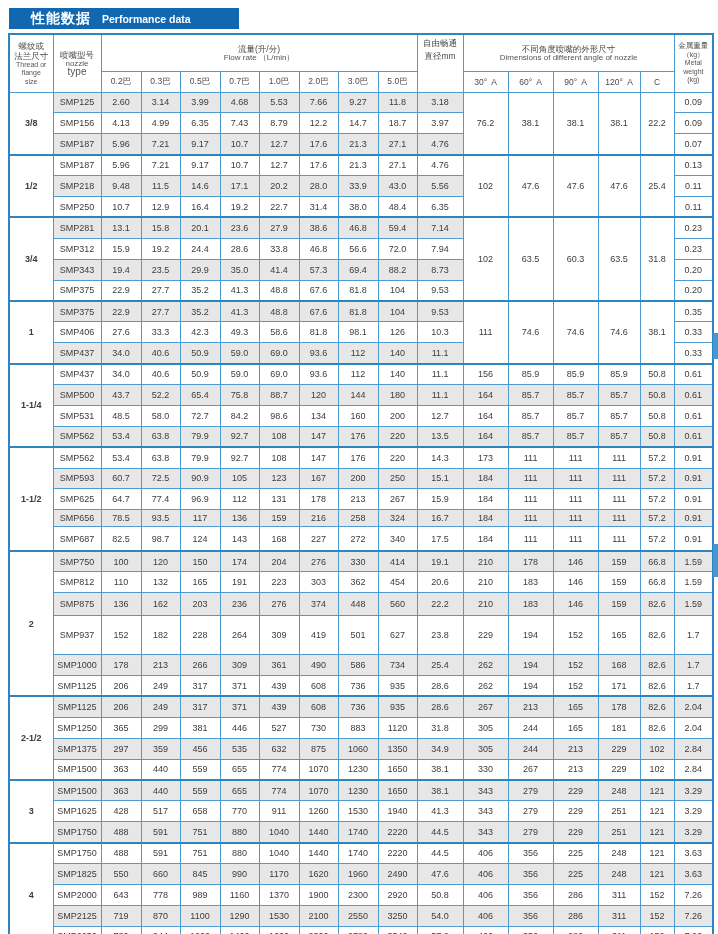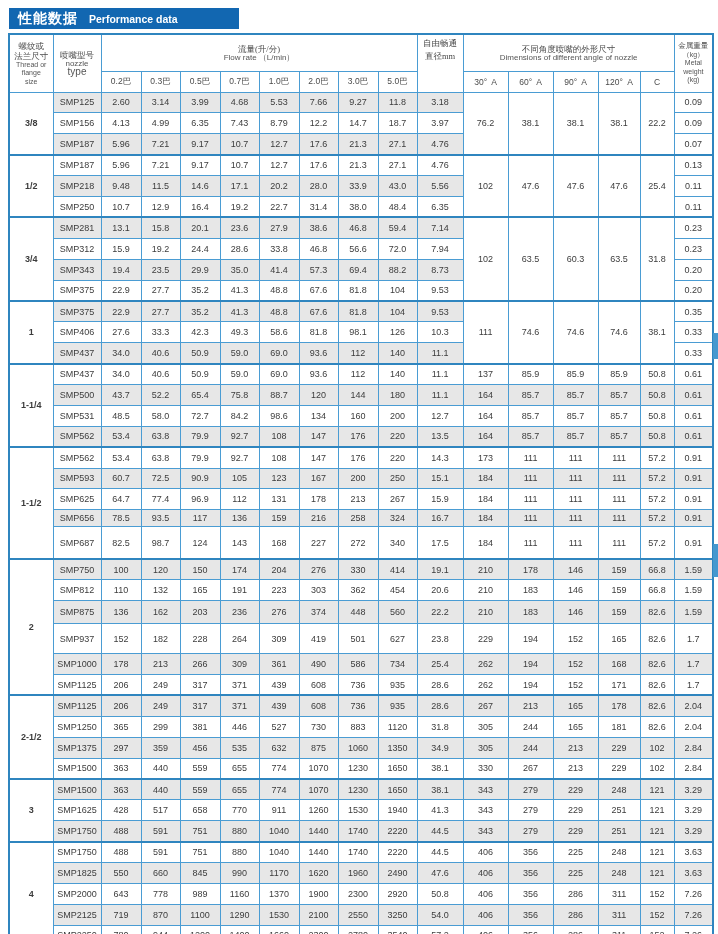--- a/index.html
+++ b/index.html
@@ -1,31 +1,31 @@
 <!DOCTYPE html>
 <html><head>
 <meta charset="utf-8">
 <style>
   html,body{margin:0;padding:0;}
   body{width:718px;height:934px;background:#ffffff;position:relative;
        font-family:"Liberation Sans",sans-serif;color:#3c3c3c;overflow:hidden;}
   .title-bar{position:absolute;left:9px;top:8px;width:230px;height:21px;background:#1267b1;
-       display:flex;align-items:center;padding-left:9px;box-sizing:border-box;color:#fff;}
+       display:flex;align-items:center;padding-left:22px;box-sizing:border-box;color:#fff;}
   .title-zh{font-size:14px;font-weight:bold;letter-spacing:1px;}
   .title-en{font-size:10.5px;font-weight:bold;margin-left:11px;}
   table{position:absolute;left:8px;top:33px;width:706px;table-layout:fixed;
         border-collapse:collapse;border:2px solid #2f85bf;}
   td,th{border:1px solid #4a9cd3;padding:0;margin:0;text-align:center;vertical-align:middle;
         overflow:hidden;background:#fff;font-weight:normal;}
   th{font-size:8.5px;color:#4a4a4a;}
   td{font-size:9px;color:#3c3c3c;}
   .sh{background:#e7e7e7;}
   .gt{border-top:2px solid #2f85bf;}
   .size{font-weight:bold;font-size:9px;margin-top:14px;}
-  .zh{font-size:8.5px;line-height:10px;font-family:Liberation Serif, serif;}
+  .zh{font-size:8.5px;line-height:10px;}
   .en{font-size:7px;line-height:8.5px;color:#555;}
   .vt{vertical-align:top;}
   .vt .zh{margin-top:3px;}
   .pre{white-space:pre;}
   .wh div{line-height:8.5px;}
   .edge-mark{position:absolute;right:0;width:5px;background:#4598cf;}
 </style>
 </head>
 <body>
 
@@ -303,21 +303,21 @@
         <td class="model gt">SMP437</td>
         <td class="num gt">34.0</td>
         <td class="num gt">40.6</td>
         <td class="num gt">50.9</td>
         <td class="num gt">59.0</td>
         <td class="num gt">69.0</td>
         <td class="num gt">93.6</td>
         <td class="num gt">112</td>
         <td class="num gt">140</td>
         <td class="num gt">11.1</td>
-        <td class="num gt">137</td>
+        <td class="num gt">156</td>
         <td class="num gt">85.9</td>
         <td class="num gt">85.9</td>
         <td class="num gt">85.9</td>
         <td class="num gt">50.8</td>
         <td class="num gt">0.61</td>
       </tr>
       <tr style="height:20.9px">
         <td class="model sh">SMP500</td>
         <td class="num sh">43.7</td>
         <td class="num sh">52.2</td>
@@ -437,21 +437,21 @@
         <td class="num sh">258</td>
         <td class="num sh">324</td>
         <td class="num sh">16.7</td>
         <td class="num sh">184</td>
         <td class="num sh">111</td>
         <td class="num sh">111</td>
         <td class="num sh">111</td>
         <td class="num sh">57.2</td>
         <td class="num sh">0.91</td>
       </tr>
-      <tr style="height:32px">
+      <tr style="height:24px">
         <td class="model">SMP687</td>
         <td class="num">82.5</td>
         <td class="num">98.7</td>
         <td class="num">124</td>
         <td class="num">143</td>
         <td class="num">168</td>
         <td class="num">227</td>
         <td class="num">272</td>
         <td class="num">340</td>
         <td class="num">17.5</td>
@@ -510,21 +510,21 @@
         <td class="num sh">448</td>
         <td class="num sh">560</td>
         <td class="num sh">22.2</td>
         <td class="num sh">210</td>
         <td class="num sh">183</td>
         <td class="num sh">146</td>
         <td class="num sh">159</td>
         <td class="num sh">82.6</td>
         <td class="num sh">1.59</td>
       </tr>
-      <tr style="height:30px">
+      <tr style="height:39px">
         <td class="model">SMP937</td>
         <td class="num">152</td>
         <td class="num">182</td>
         <td class="num">228</td>
         <td class="num">264</td>
         <td class="num">309</td>
         <td class="num">419</td>
         <td class="num">501</td>
         <td class="num">627</td>
         <td class="num">23.8</td>

